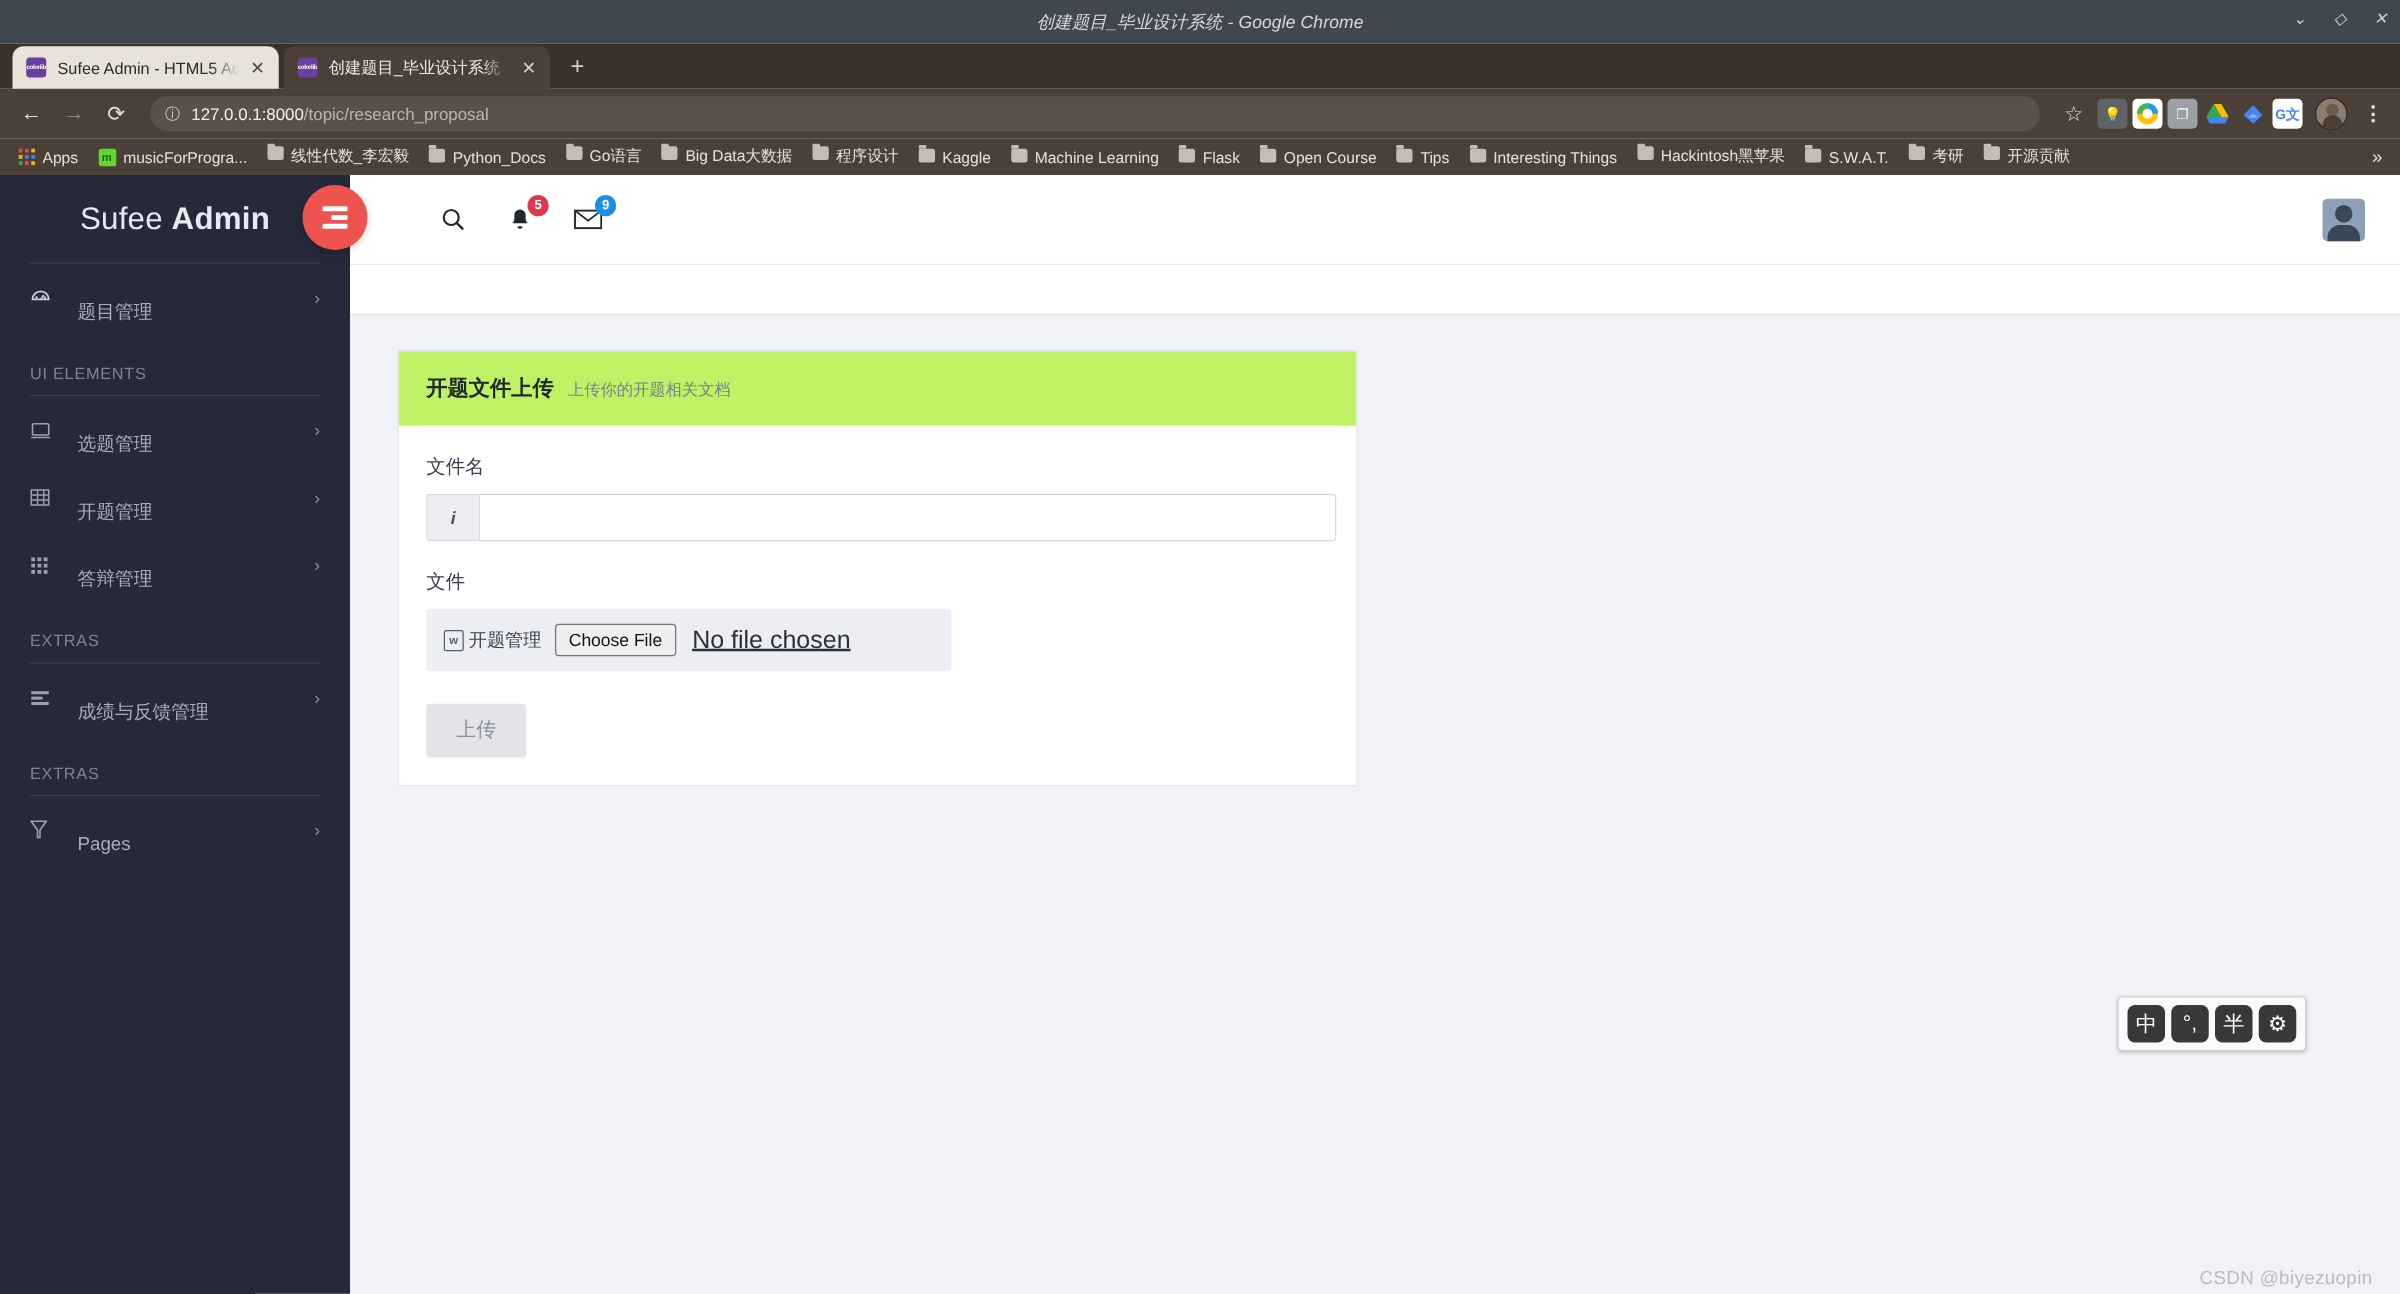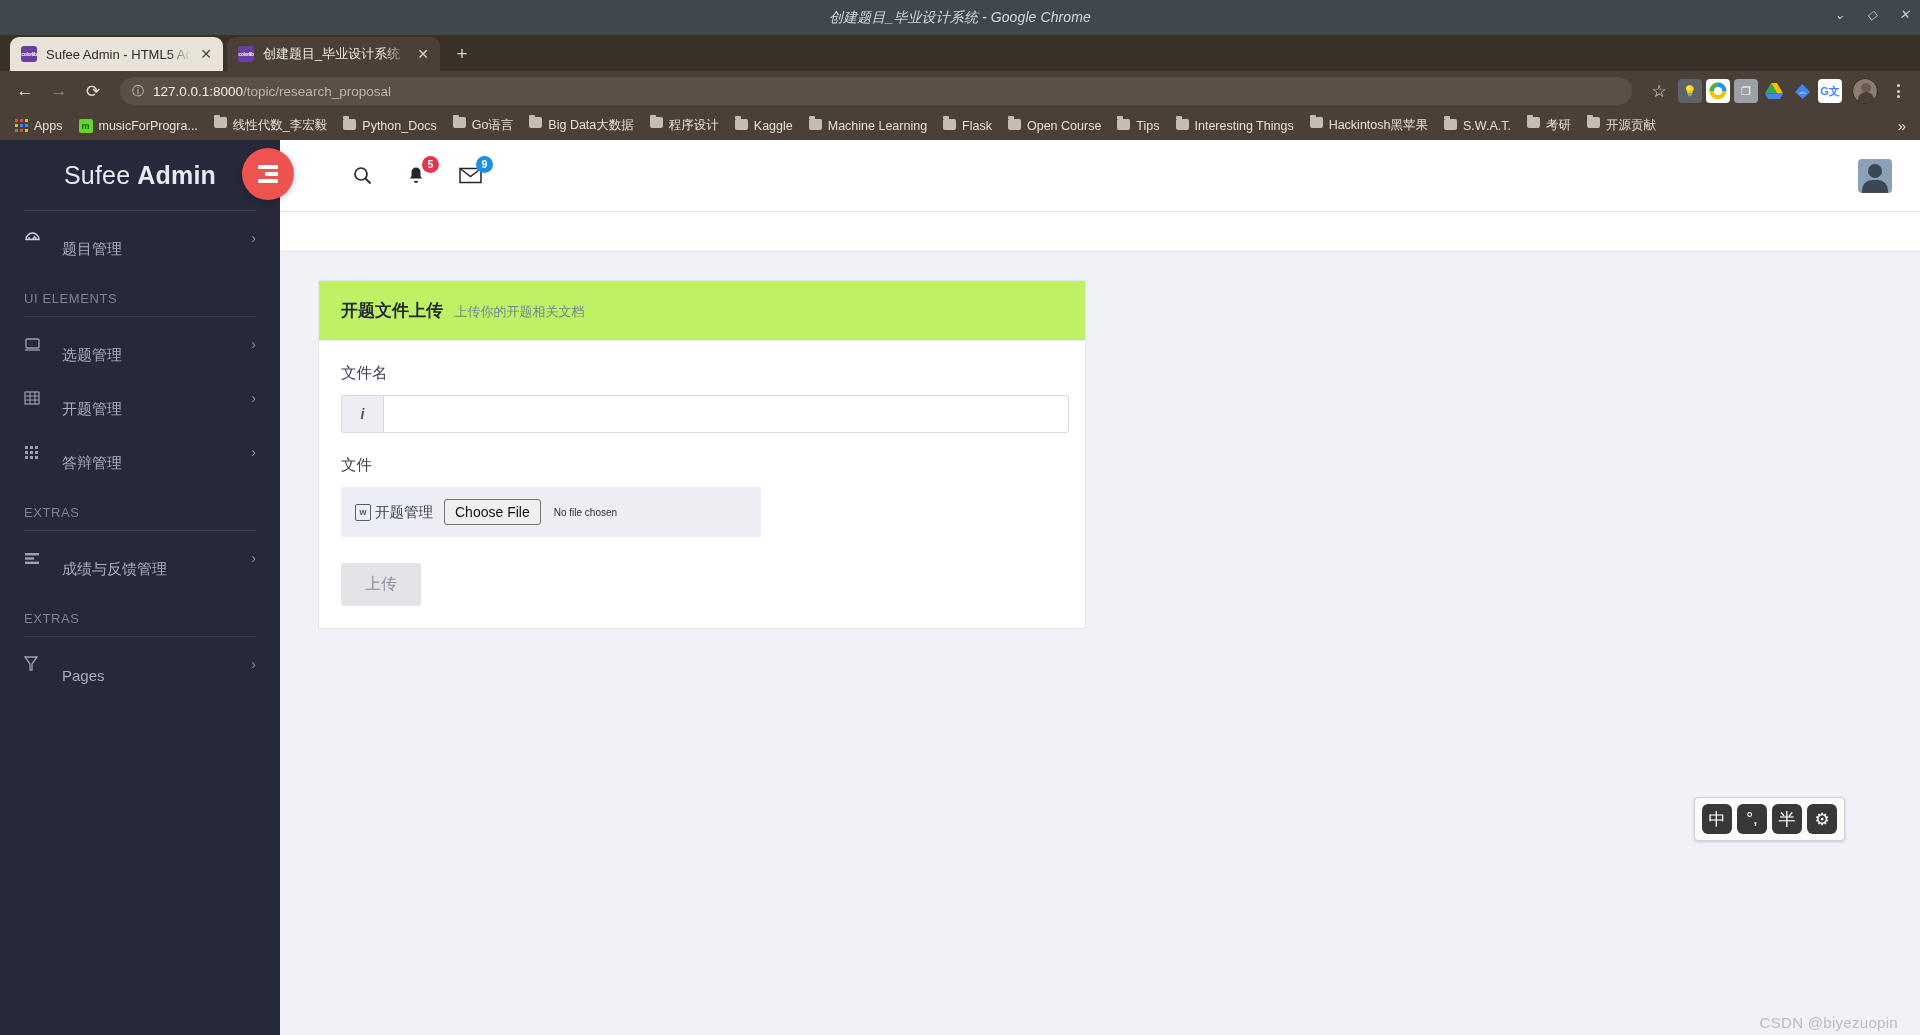--- a/index.html
+++ b/index.html
@@ -207,21 +207,21 @@
     width:16px;height:17px;border:1.4px solid #55606e;border-radius:2px;
     display:flex;align-items:center;justify-content:center;font-size:9px;
     color:#55606e;font-weight:bold;flex:none;
   }
   .file-label { font-size:14.5px; color:#3b4050; margin-right:7px; }
   .choose-btn {
     font-family:"Liberation Sans",sans-serif; font-size:14px; color:#111;
     background:#efefef; border:1px solid #767676; border-radius:3px;
     padding: 4px 10px; cursor:pointer;
   }
-  .no-file { font-size:10px; color:#2b2f3a; margin-left:9px; }
+  .no-file { font-size:20px; color:#2b2f3a; margin-left:9px;text-decoration:underline; }
   .upload-btn {
     background:#e2e4e8; color:#8b909c; border:none; border-radius:3px;
     padding: 11px 24px; font-size:16px; font-family:"Liberation Sans",sans-serif;
   }
 
   
   .ime {
     position:absolute; right: 75px; bottom: 200px;
     background:#fafafa; border:1px solid #cfd2d8; border-radius:4px;
     padding: 6px 7px; display:flex; gap:5px; box-shadow: 0 1px 3px rgba(0,0,0,.18);

